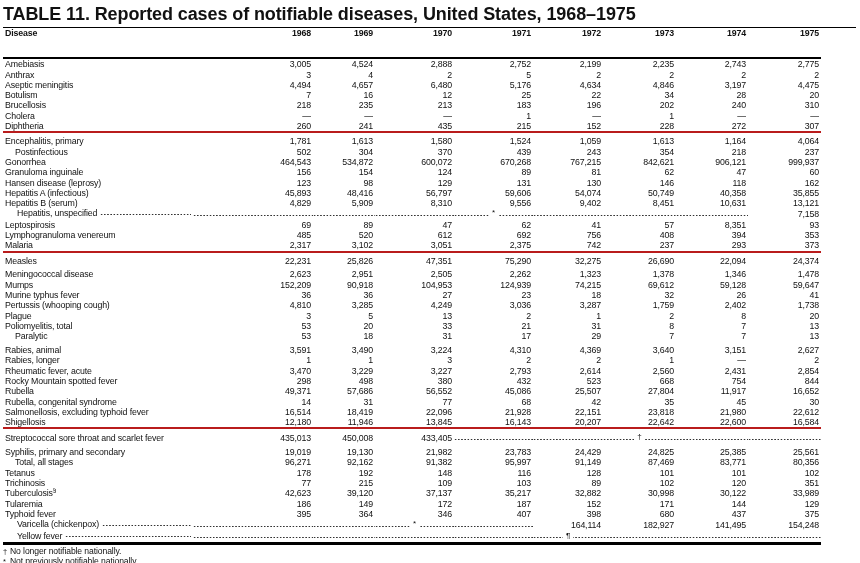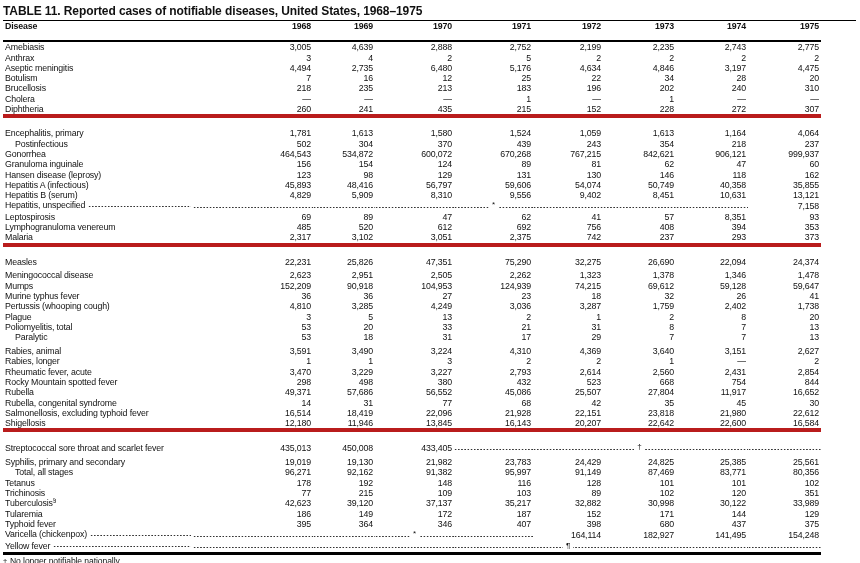--- a/index.html
+++ b/index.html
@@ -1,34 +1,34 @@
 <!DOCTYPE html>
 <html><head>
 <meta charset="utf-8">
 <style>
   html,body{margin:0;padding:0;background:#fff;width:860px;height:563px;overflow:hidden;}
   body{font-family:"Liberation Sans","DejaVu Sans",sans-serif;color:#111;padding:3px 4px 0 3px;box-sizing:border-box;}
-  .title{font-size:12px;font-weight:bold;letter-spacing:-0.1px;padding:1px 0 2px 0;border-bottom:1.5px solid #000;width:853px;}
+  .title{font-size:18px;font-weight:bold;letter-spacing:-0.1px;padding:1px 0 2px 0;border-bottom:1.5px solid #000;width:853px;}
   table{border-collapse:collapse;table-layout:fixed;width:818px;margin-top:0;}
   col.c0{width:190px}col.c1{width:120px}col.c2{width:62px}col.c3{width:79px}
   col.c4{width:79px}col.c5{width:70px}col.c6{width:73px}col.c7{width:72px}col.c8{width:73px}
   th,td{font-size:8.8px;line-height:10.3px;padding:0 2px 0 2px;white-space:nowrap;overflow:hidden;vertical-align:bottom;letter-spacing:-0.15px;}
-  thead th{font-weight:bold;border-bottom:2.5px solid #000;padding-bottom:9px;margin-left:48px;}
+  thead th{font-weight:bold;border-bottom:2.5px solid #000;padding-bottom:19px;margin-left:48px;}
   th.lbl,td.lbl{text-align:left;}
   th.num,td.num{text-align:right;}
-  tr.group-start td{border-top:4px solid #b91c1c;padding-top:10px;}
+  tr.group-start td{border-top:2px solid #b91c1c;padding-top:3px;}
   tr.gap td{padding-top:3.5px;margin-top:9px;}
   td.indent{padding-left:12px;}
   tbody{border-bottom:3px solid #000;}
   sup.fn{font-size:6.5px;vertical-align:super;line-height:0;}
   
   .dots-bg{background-image:radial-gradient(circle,#333 0.7px,transparent 0.95px);background-size:3.2px 3px;background-repeat:repeat-x;background-position:0 calc(100% - 2.5px);}
   td.leader-cell{text-align:center;}
   span.mark{display:inline-block;background:#fff;padding:0 3px;font-size:8px;position:relative;top:-1px;}
-  td.lbl-flex{display:flex;align-items:flex-start;}
+  td.lbl-flex{display:flex;align-items:flex-start;margin-left:12px;}
   td.lbl-flex .dotfill{flex:1 1 auto;height:10px;margin-left:3px;}
   .footnotes{margin-top:2px;}
   .footnote{font-size:8.6px;line-height:9.8px;letter-spacing:-0.1px;}
   .footnote .fmark{display:inline-block;width:7px;font-size:7.5px;vertical-align:top;}
 </style>
 </head>
 <body>
 
 <div class="title">TABLE 11. Reported cases of notifiable diseases, United States, 1968–1975</div>
 
@@ -54,21 +54,21 @@
         <th class="num">1972</th>
         <th class="num">1973</th>
         <th class="num">1974</th>
         <th class="num">1975</th>
       </tr>
   </thead>
   <tbody>
       <tr>
         <td class="lbl"><span>Amebiasis</span></td>
         <td class="num">3,005</td>
-        <td class="num">4,639</td>
+        <td class="num">4,524</td>
         <td class="num">2,888</td>
         <td class="num">2,752</td>
         <td class="num">2,199</td>
         <td class="num">2,235</td>
         <td class="num">2,743</td>
         <td class="num">2,775</td>
       </tr>
       <tr>
         <td class="lbl"><span>Anthrax</span></td>
         <td class="num">3</td>
@@ -76,21 +76,21 @@
         <td class="num">2</td>
         <td class="num">5</td>
         <td class="num">2</td>
         <td class="num">2</td>
         <td class="num">2</td>
         <td class="num">2</td>
       </tr>
       <tr>
         <td class="lbl"><span>Aseptic meningitis</span></td>
         <td class="num">4,494</td>
-        <td class="num">2,735</td>
+        <td class="num">4,657</td>
         <td class="num">6,480</td>
         <td class="num">5,176</td>
         <td class="num">4,634</td>
         <td class="num">4,846</td>
         <td class="num">3,197</td>
         <td class="num">4,475</td>
       </tr>
       <tr>
         <td class="lbl"><span>Botulism</span></td>
         <td class="num">7</td>

